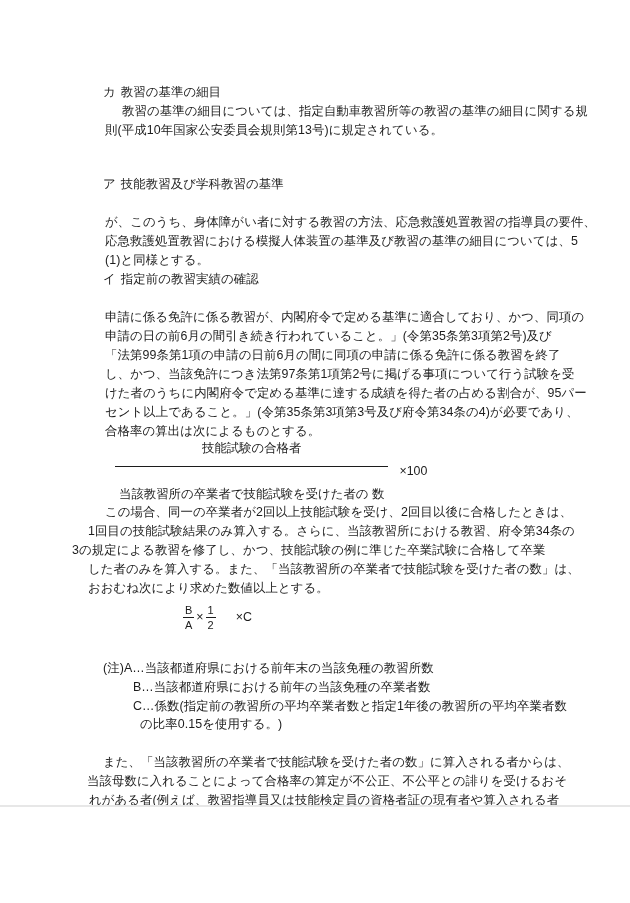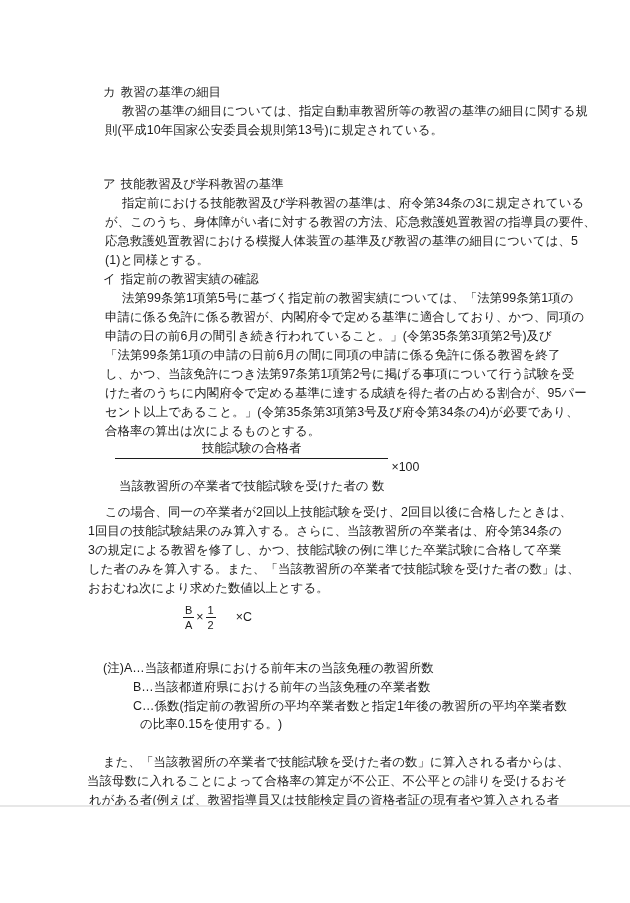--- a/index.html
+++ b/index.html
@@ -21,24 +21,24 @@
   }
   .lbl{display:inline-block;margin-right:5px;}
   .lbl2{display:inline-block;margin-right:20px;}
   
   .formula{
     position:absolute;
     display:flex;
     align-items:center;
     line-height:15px;
   }
-  .frac{display:flex;flex-direction:column;align-items:center;}
+  .frac{display:flex;flex-direction:column;align-items:center;gap:8px;}
   .fr-num{padding:0 4px 2px 4px;}
   .fr-den{border-top:1px solid #1c1c1c;padding:20px 4px 0 4px;}
-  .fr-mult{margin-left:3px;}
+  .fr-mult{margin-left:11px;}
   
   .sfrac{display:inline-flex;flex-direction:column;align-items:center;font-size:11px;line-height:12px;}
   .sf-num{padding:0 2px 1px 2px;}
   .sf-den{border-top:1px solid #1c1c1c;padding:1px 2px 0 2px;}
   .op{margin:0 2px;}
   .op-gap{margin-left:20px;}
   .page-bottom-edge{
     position:absolute;left:0;bottom:0;width:630px;height:2px;
     background:#e7e7e7;
   }
@@ -47,46 +47,44 @@
 <body>
 
 <div class="page">
 
   <div class="ln" style="left:103px;top:83px"><span class="lbl">カ</span><span>教習の基準の細目</span></div>
   <div class="ln" style="left:122px;top:102px">教習の基準の細目については、指定自動車教習所等の教習の基準の細目に関する規</div>
   <div class="ln" style="left:105px;top:121px">則(平成10年国家公安委員会規則第13号)に規定されている。</div>
 
 
   <div class="ln" style="left:103px;top:175px"><span class="lbl">ア</span><span>技能教習及び学科教習の基準</span></div>
-  <div class="ln" style="left:122px;top:194px">指定前における技能教習及び学科教習の基準は、府令第34条の3に規定されている</div>
   <div class="ln" style="left:105px;top:213px">が、このうち、身体障がい者に対する教習の方法、応急救護処置教習の指導員の要件、</div>
   <div class="ln" style="left:105px;top:232px">応急救護処置教習における模擬人体装置の基準及び教習の基準の細目については、5</div>
   <div class="ln" style="left:105px;top:251px">(1)と同様とする。</div>
 
   <div class="ln" style="left:103px;top:270px"><span class="lbl">イ</span><span>指定前の教習実績の確認</span></div>
-  <div class="ln" style="left:122px;top:289px">法第99条第1項第5号に基づく指定前の教習実績については、「法第99条第1項の</div>
   <div class="ln" style="left:105px;top:308px">申請に係る免許に係る教習が、内閣府令で定める基準に適合しており、かつ、同項の</div>
   <div class="ln" style="left:105px;top:327px">申請の日の前6月の間引き続き行われていること。」(令第35条第3項第2号)及び</div>
   <div class="ln" style="left:105px;top:346px">「法第99条第1項の申請の日前6月の間に同項の申請に係る免許に係る教習を終了</div>
   <div class="ln" style="left:105px;top:365px">し、かつ、当該免許につき法第97条第1項第2号に掲げる事項について行う試験を受</div>
   <div class="ln" style="left:105px;top:384px">けた者のうちに内閣府令で定める基準に達する成績を得た者の占める割合が、95パー</div>
   <div class="ln" style="left:105px;top:403px">セント以上であること。」(令第35条第3項第3号及び府令第34条の4)が必要であり、</div>
   <div class="ln" style="left:105px;top:422px">合格率の算出は次によるものとする。</div>
 
   <div class="formula" style="left:115px;top:441px">
     <div class="frac">
       <div class="fr-num">技能試験の合格者</div>
       <div class="fr-den">当該教習所の卒業者で技能試験を受けた者の 数</div>
     </div>
     <span class="fr-mult">×100</span>
   </div>
 
   <div class="ln" style="left:105px;top:503px">この場合、同一の卒業者が2回以上技能試験を受け、2回目以後に合格したときは、</div>
-  <div class="ln" style="left:88px;top:522px">1回目の技能試験結果のみ算入する。さらに、当該教習所の卒業者は、府令第34条の</div>
-  <div class="ln" style="left:88px;top:541px">3の規定による教習を修了し、かつ、技能試験の例に準じた卒業試験に合格して卒業</div>
+  <div class="ln" style="left:88px;top:522px">1回目の技能試験結果のみ算入する。さらに、当該教習所における教習、府令第34条の</div>
+  <div class="ln" style="left:72px;top:541px">3の規定による教習を修了し、かつ、技能試験の例に準じた卒業試験に合格して卒業</div>
   <div class="ln" style="left:88px;top:579px">おおむね次により求めた数値以上とする。</div>
   <div class="ln" style="left:88px;top:560px">した者のみを算入する。また、「当該教習所の卒業者で技能試験を受けた者の数」は、</div>
 
   <div class="formula" style="left:183px;top:604px">
     <span class="sfrac">
       <span class="sf-num">B</span>
       <span class="sf-den">A</span>
     </span>
     <span class="op">×</span>
     <span class="sfrac">

